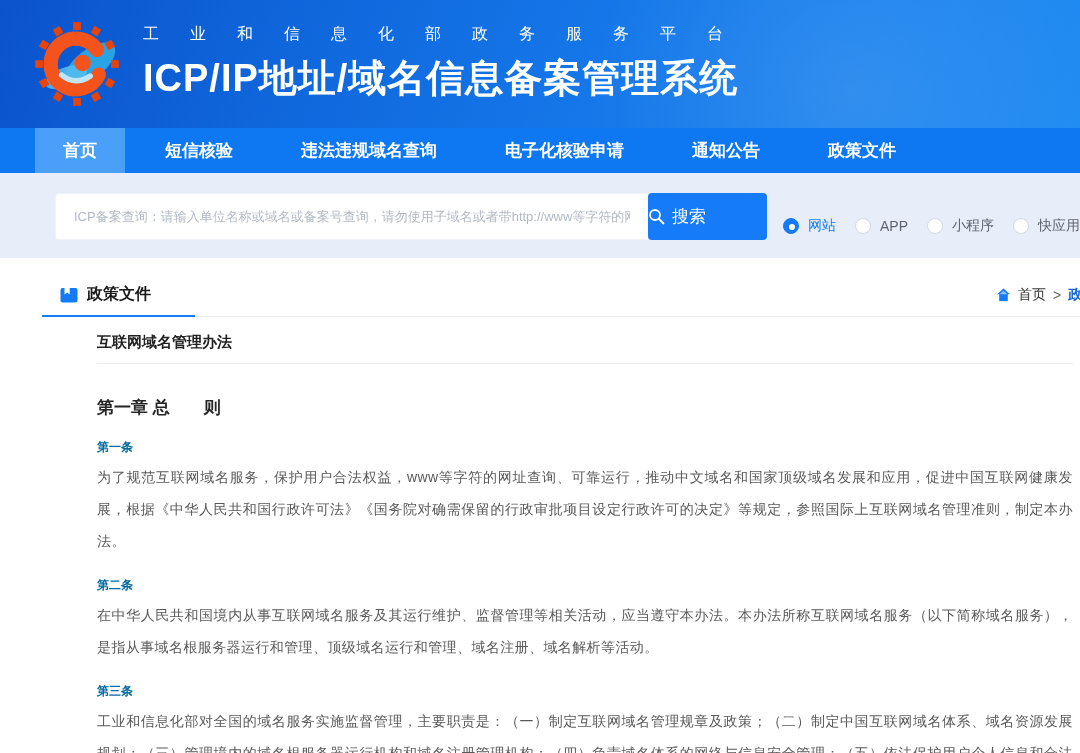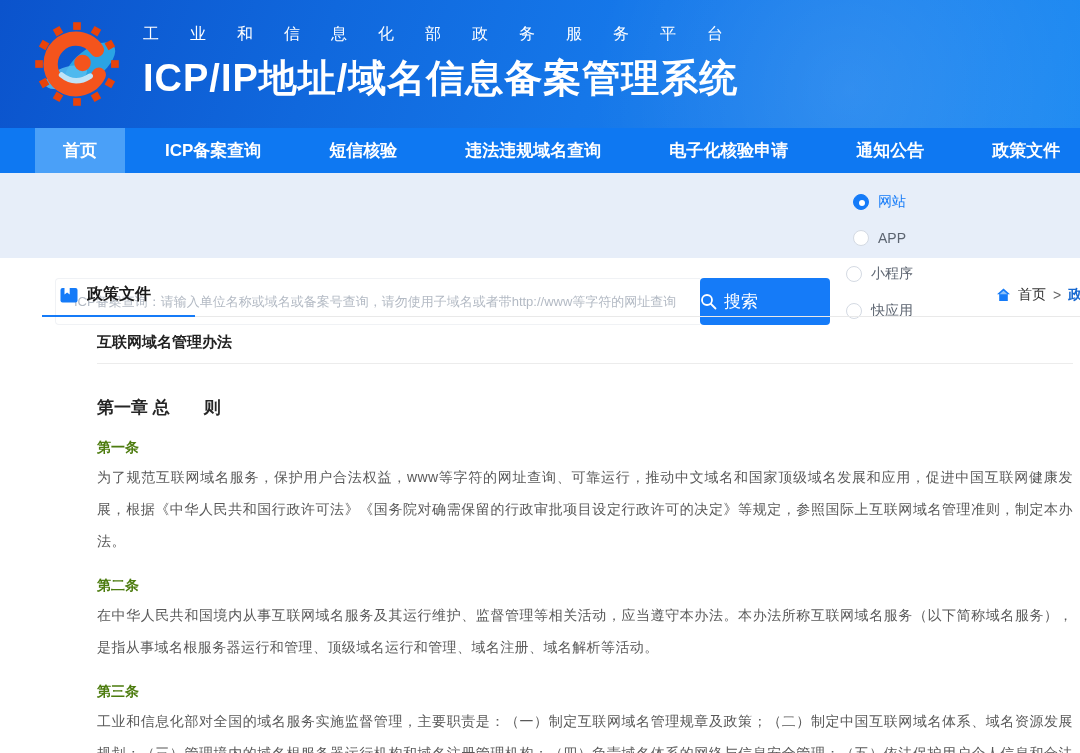--- a/index.html
+++ b/index.html
@@ -25,21 +25,21 @@
   .nav-item.active { background:#4aa0f8; }
 
   
   .search-area { height:85px; background:#e7eef9; padding:20px 0 0 55px; }
   .search-row { display:flex; align-items:flex-end; }
   .search-input { width:645px; height:47px; border:1px solid #f0f2f5; border-right:none;
     border-radius:4px 0 0 4px; background:#fff; padding:0 18px; font-size:13px; color:#333; outline:none; }
   .search-input::placeholder { color:#b3bac4; }
   .search-btn { width:130px; height:47px; border:none; background:#157bf8; color:#fff; font-size:17px;
     border-radius:4px; cursor:pointer; display:flex; align-items:center; justify-content:flex-start; gap:7px; }
-  .radio-group { display:flex; align-items:center; margin-left:16px; margin-bottom:5px; gap:19px; white-space:nowrap;flex-direction:column; }
+  .radio-group { display:flex; align-items:center; margin-left:16px; margin-bottom:5px; gap:19px; white-space:nowrap; }
   .radio-opt { display:flex; align-items:center; gap:9px; cursor:pointer; }
   .radio-circle { width:16px; height:16px; border-radius:50%; background:#fff; border:1px solid #d4dae3; position:relative; flex:0 0 auto; }
   .radio-opt.checked .radio-circle { background:#157bf8; border-color:#157bf8; }
   .radio-opt.checked .radio-circle::after { content:""; position:absolute; left:5px; top:5px; width:6px; height:6px;
     border-radius:50%; background:#fff; }
   .radio-label { font-size:14px; color:#5c6470; }
   .radio-opt.checked .radio-label { color:#157bf8; }
 
   
   .main { position:relative; padding:16px 0 0 42px; }
@@ -51,21 +51,21 @@
     font-size:14px; white-space:nowrap; }
   .crumb-home { color:#333; cursor:pointer; }
   .crumb-sep { color:#666; }
   .crumb-current { color:#1768d0; font-weight:bold; cursor:pointer; }
 
   .doc { margin-left:55px; width:976px; }
   .doc-title-wrap { padding:16px 0 11px 0; border-bottom:1px solid #ececec; }
   .doc-title { font-size:15px; font-weight:bold; color:#222; }
   .chapter { margin-top:32px; font-size:17px; font-weight:bold; color:#262626; }
   .article { margin-top:14px; }
-  .article-label { font-size:14px; font-weight:bold; color:#4d7c0f; line-height:28px; }
+  .article-label { font-size:12px; font-weight:bold; color:#0369a1; line-height:28px; }
   .article-text { font-size:14px; color:#595959; line-height:32px; text-align:justify; letter-spacing:0.4px; }
 </style>
 </head>
 <body>
 
 <div class="topbar">
   <div class="brand">
     <svg class="logo" viewBox="0 0 80 80">
       <ellipse cx="52" cy="40" rx="27" ry="13" fill="#2aa4e4" transform="rotate(-38 52 40)"></ellipse>
       <ellipse cx="30" cy="52" rx="20" ry="9" fill="#56bdf0" transform="rotate(-20 30 52)" opacity="0.85"></ellipse>
@@ -89,21 +89,20 @@
     </svg>
     <div class="brand-text">
       <div class="brand-small">工业和信息化部政务服务平台</div>
       <div class="brand-big">ICP/IP地址/域名信息备案管理系统</div>
     </div>
   </div>
 </div>
 
 <div class="nav">
   <div class="nav-item active">首页</div>
-  <div class="nav-item">ICP备案查询</div>
   <div class="nav-item">短信核验</div>
   <div class="nav-item">违法违规域名查询</div>
   <div class="nav-item">电子化核验申请</div>
   <div class="nav-item">通知公告</div>
   <div class="nav-item">政策文件</div>
 </div>
 
 <div class="search-area">
   <div class="search-row">
     <input class="search-input" type="text" placeholder="ICP备案查询：请输入单位名称或域名或备案号查询，请勿使用子域名或者带http://www等字符的网址查询" style="">

